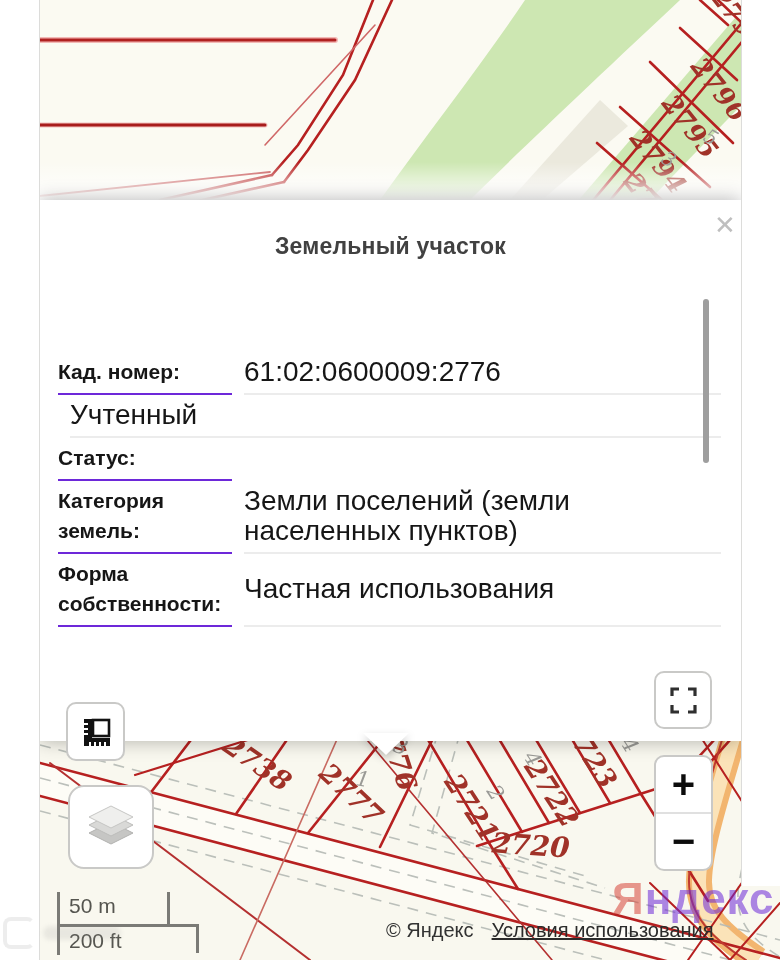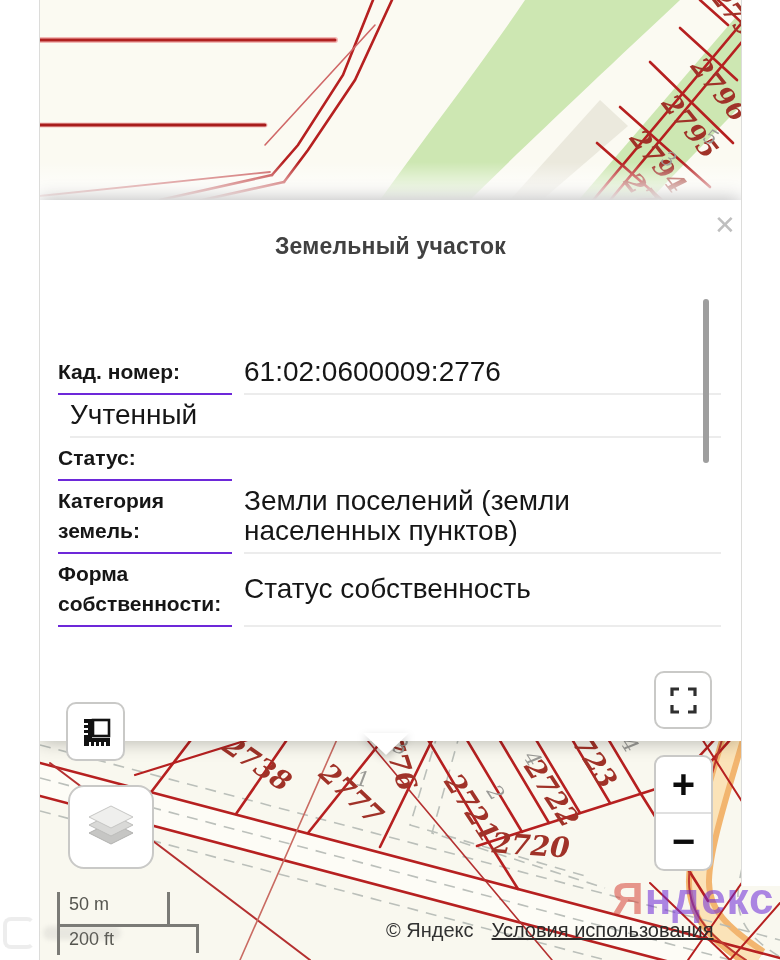--- a/index.html
+++ b/index.html
@@ -46,21 +46,21 @@
             border-radius:10px;z-index:5;box-sizing:border-box;display:flex;flex-direction:column;}
   .zoom-half{flex:1;display:flex;align-items:center;justify-content:center;font-size:40px;font-weight:600;color:#0c0c0c;cursor:pointer;}
   .zoom-half.bottom{border-top:2px solid #e0e0e0;}
 
   
   .scalebar{position:absolute;left:55px;top:886px;width:160px;height:72px;z-index:3;}
   .scalebar .vline{position:absolute;left:2px;top:6px;width:3px;height:63px;background:#7b7b76;}
   .scalebar .hline{position:absolute;left:2px;top:38px;width:142px;height:3px;background:#7b7b76;}
   .scalebar .tick-up{position:absolute;left:112px;top:6px;width:3px;height:35px;background:#7b7b76;}
   .scalebar .tick-down{position:absolute;left:141px;top:38px;width:3px;height:29px;background:#7b7b76;}
-  .scalebar .lab{position:absolute;left:14px;font-size:18px;color:#55554f;}
+  .scalebar .lab{position:absolute;left:14px;font-size:21px;color:#55554f;}
   .scalebar .lab.m{top:8px;}
   .scalebar .lab.ft{top:43px;}
 
   
   .attribution{position:absolute;left:386px;top:919px;z-index:3;font-size:20px;color:#333;white-space:nowrap;text-align:center;}
   .attribution .terms{margin-left:18px;text-decoration:underline;color:#2b2b2b;cursor:pointer;}
   .ylogo{position:absolute;left:612px;top:874px;z-index:2;font-size:44px;font-weight:bold;letter-spacing:1px;
          font-family:"Liberation Sans",sans-serif;opacity:.55;}
   .ylogo .ya{color:#d8453a;}
   .ylogo .rest{color:#6d28d9;}
@@ -246,21 +246,21 @@
         <div class="clabel">Категория земель:</div>
         <div class="cgap"></div>
         <div class="cvalue">
             <span class="txt">Земли поселений (земли населенных пунктов)</span>
           </div>
       </div>
       <div class="crow">
         <div class="clabel">Форма собственности:</div>
         <div class="cgap"></div>
         <div class="cvalue">
-            <span class="txt">Статус собственность</span>
+            <span class="txt">Частная использования</span>
           </div>
       </div>
     </div>
 
     <div class="scroll-thumb"></div>
     <div class="notch"></div>
   </div>
 
   <div class="map-btn btn-ruler">
     <svg width="32" height="32" viewBox="0 0 32 32">

